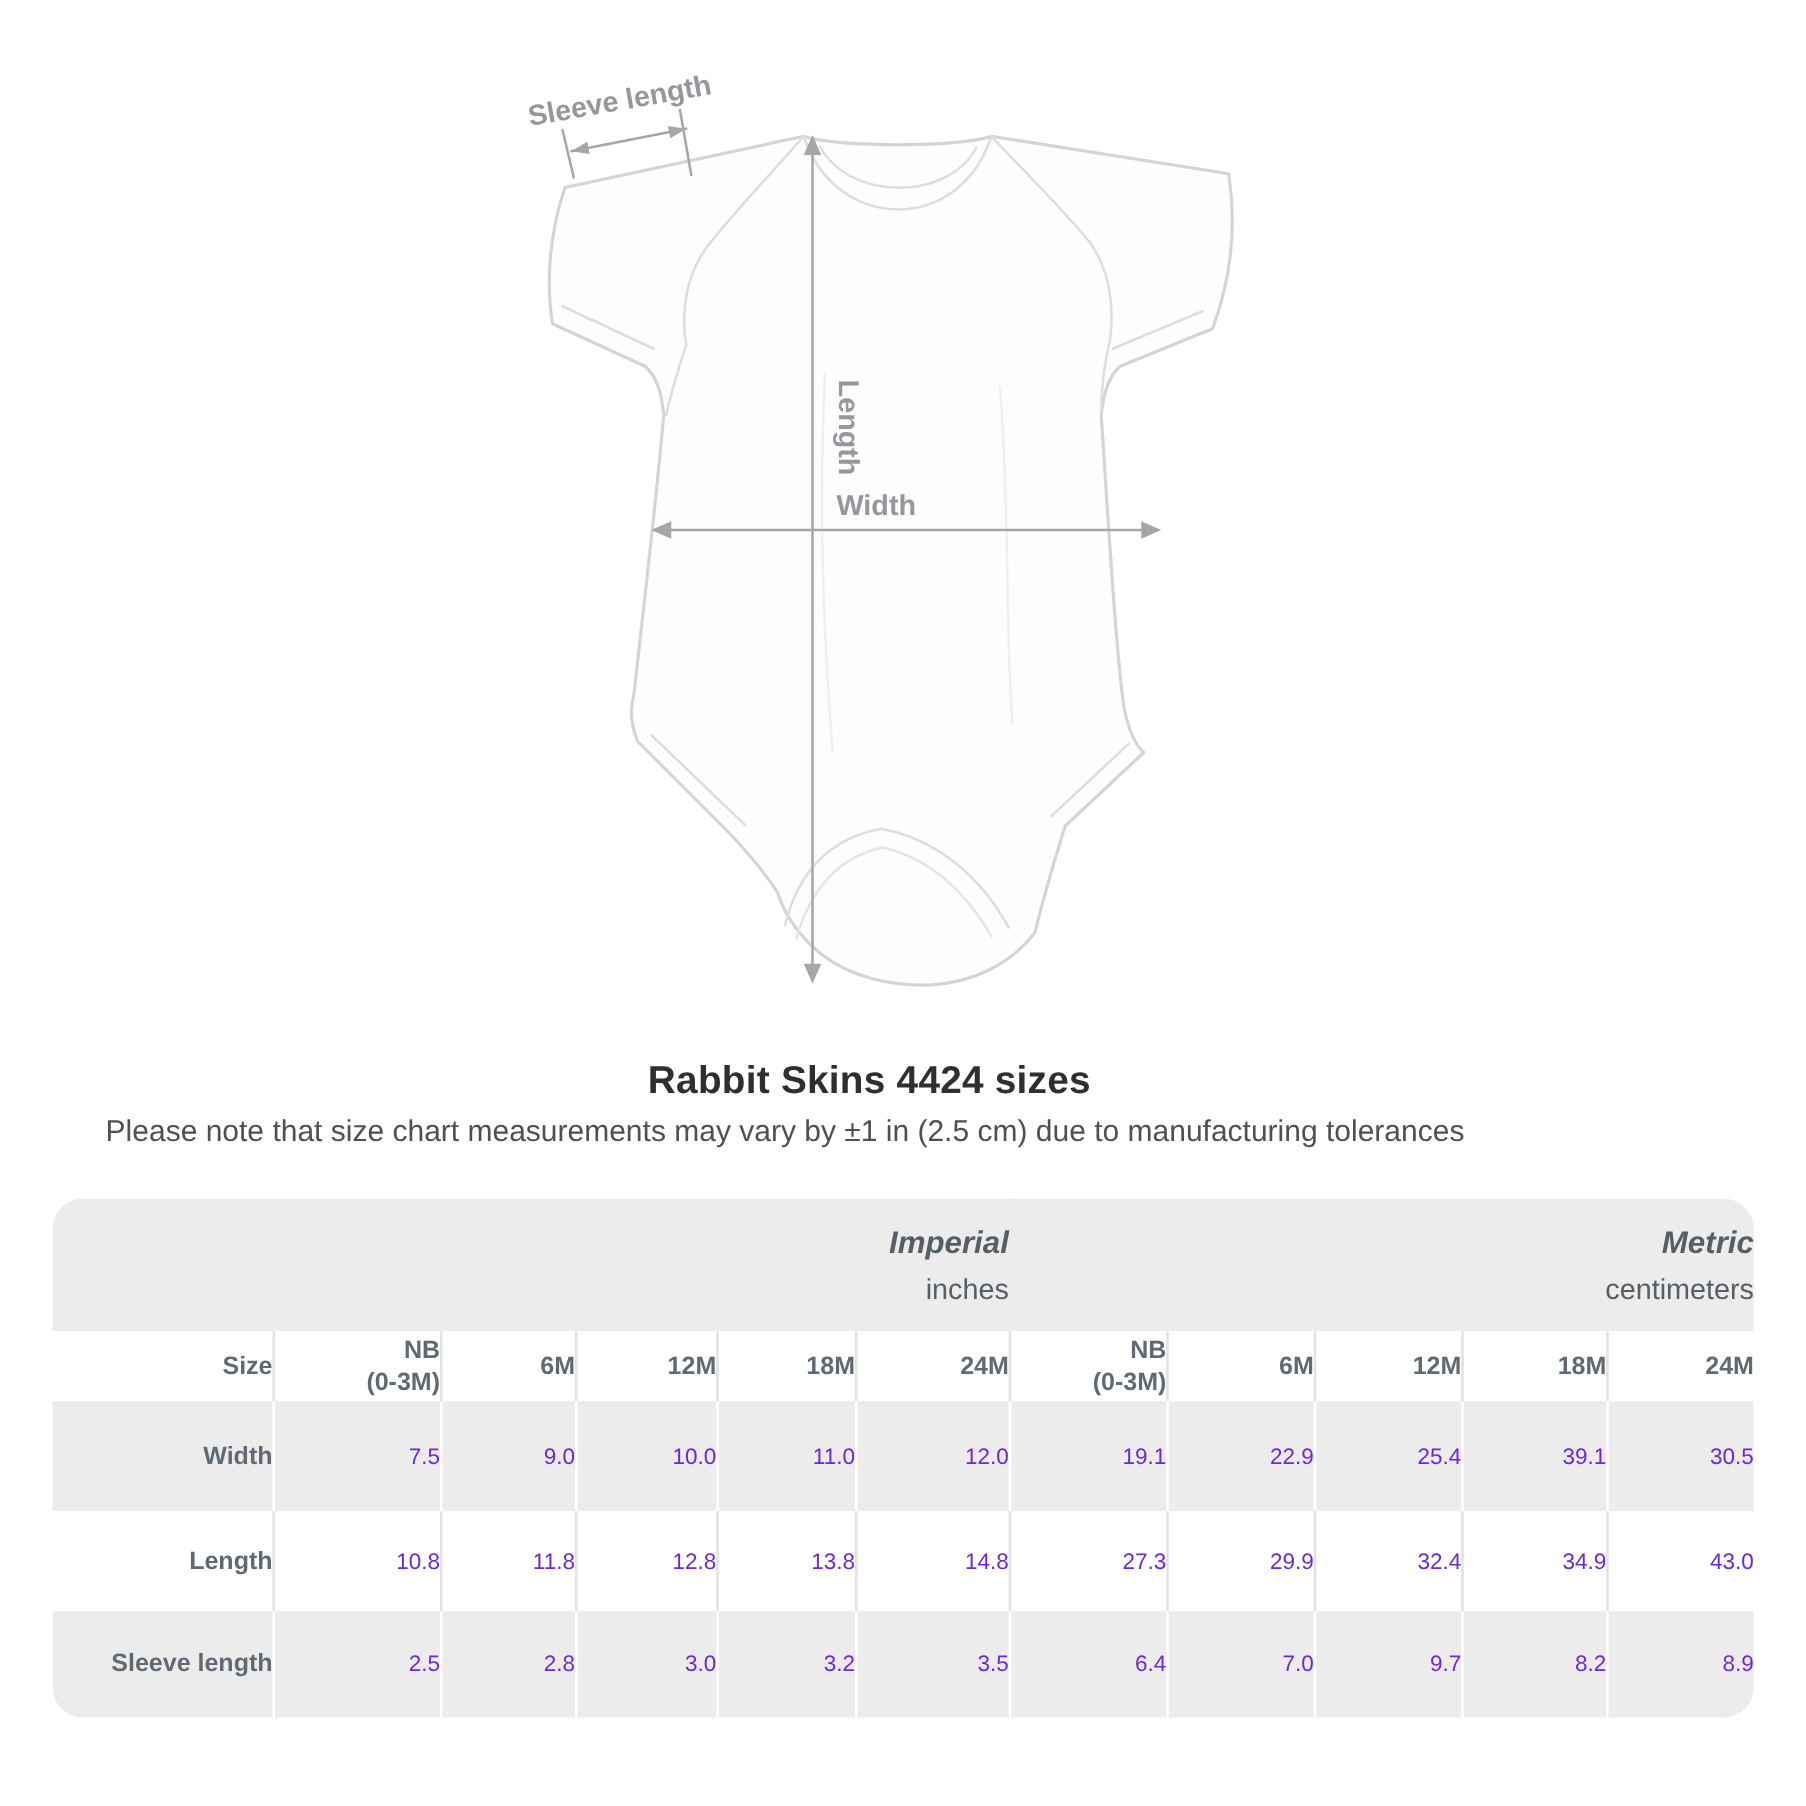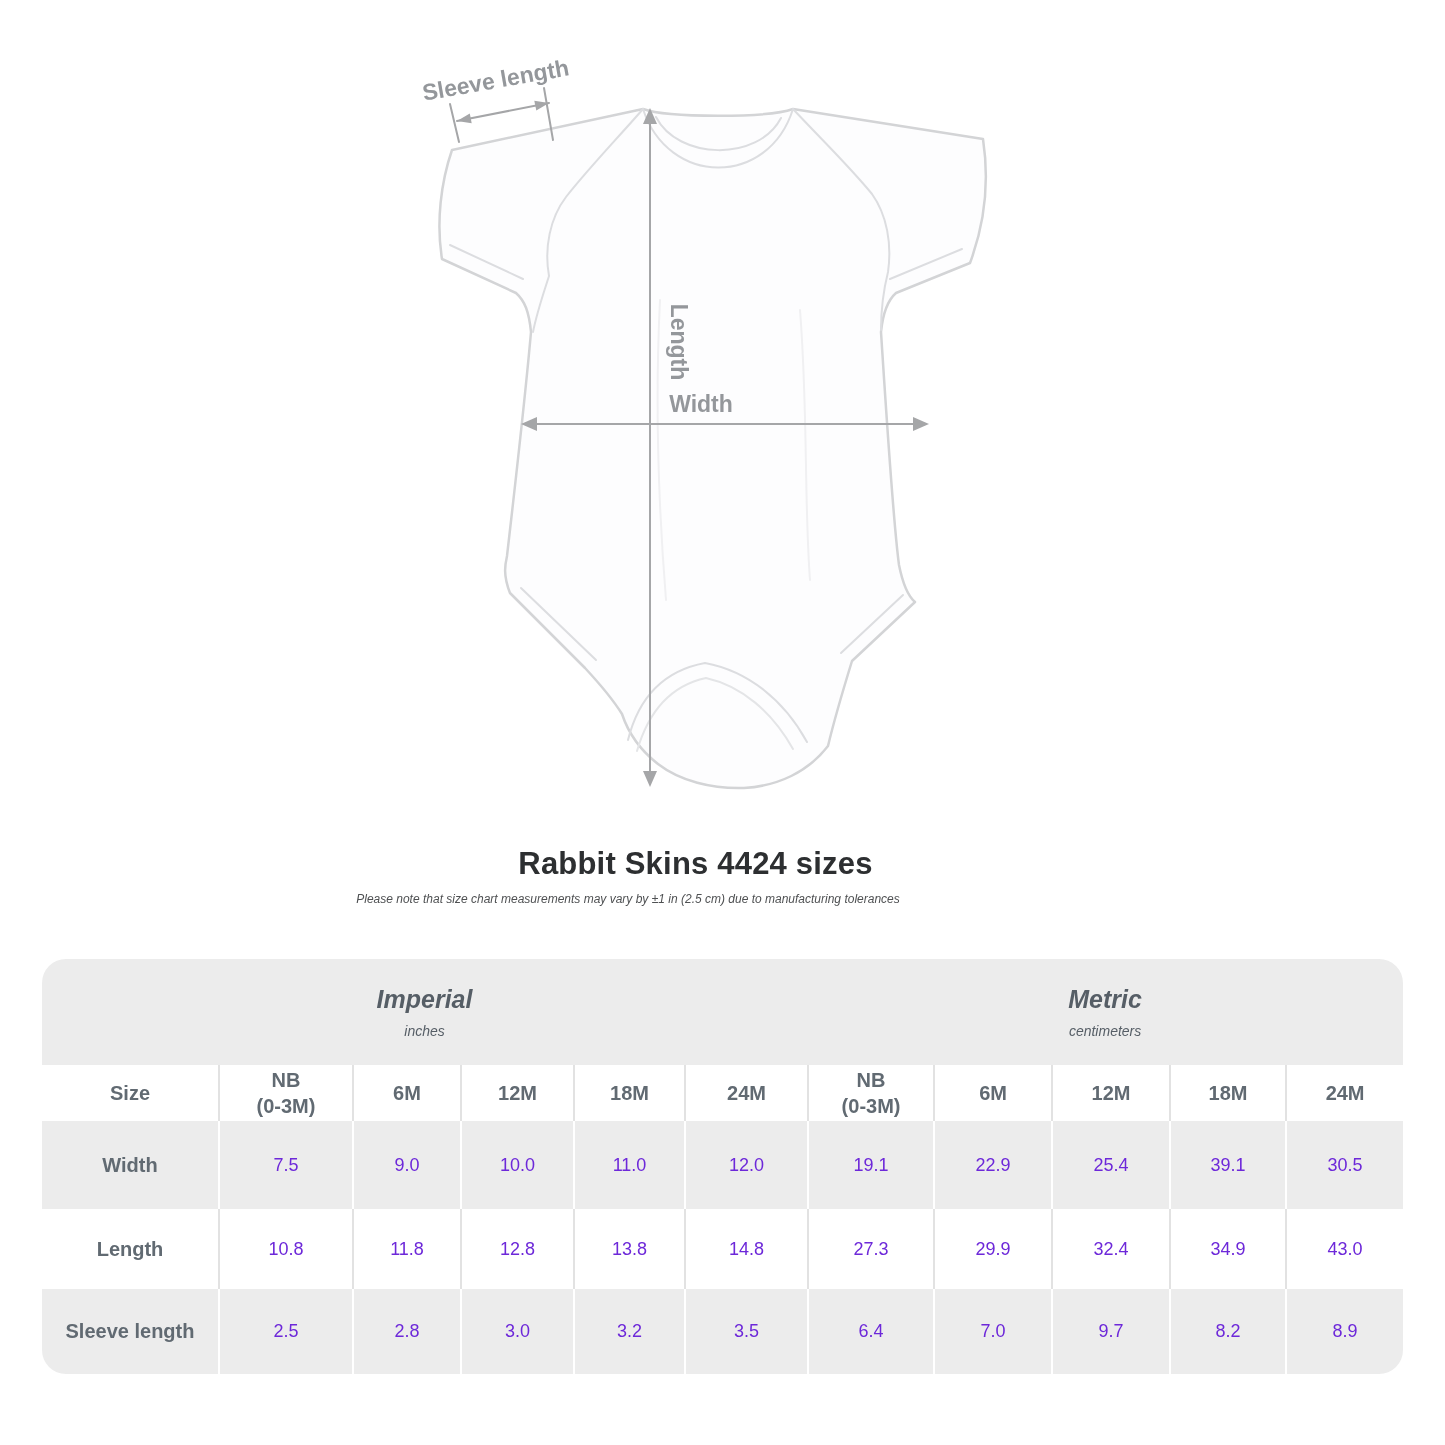--- a/index.html
+++ b/index.html
@@ -16,39 +16,39 @@
   .meas   { fill:none; stroke:#a5a6a8; stroke-width:2;   stroke-linecap:round; }
   .mhead  { fill:#a5a6a8; stroke:none; }
   .mlabel { fill:#94979b; font-weight:bold; font-size:23px; }
   
   .title {
     position:absolute; top:846px; left:0; width:1391px; text-align:center;
     font-size:31px; font-weight:bold; color:#2d2f31; letter-spacing:.2px;
   }
   .subtitle {
     position:absolute; top:892px; left:0; width:1256px; text-align:center;
-    font-size:12px; font-style:italic; color:#4e5052;
+    font-size:24px; color:#4e5052;
   }
   
   .size-table {
     position:absolute; left:42px; top:959px; width:1361px;
     border-collapse:separate; border-spacing:0; table-layout:fixed;
-    text-align:center;
+    text-align:right;
   }
   .size-table td, .size-table th { vertical-align:middle; padding:0; }
   tr.row-group  { height:106px; }
   tr.row-size   { height:56px;  }
   tr.row-width  { height:88px;  }
   tr.row-length { height:80px;  }
   tr.row-sleeve { height:85px;  }
   tr.row-group td { background:#ececec; }
   td.group-first { border-top-left-radius:24px;  }
   td.group-last  { border-top-right-radius:24px; }
   .g-label { font-size:25px; font-weight:bold; font-style:italic; color:#565e66; }
-  .g-unit  { font-size:14px; font-style:italic; color:#565e66; margin-top:9px; }
+  .g-unit  { font-size:23px; color:#565e66; margin-top:9px; }
   .lbl     { font-size:20px; font-weight:bold; color:#616a72; }
   .col-hdr { font-size:20px; font-weight:bold; color:#616a72; white-space:pre-line; line-height:1.3; }
   .val     { font-size:18px; color:#6d28d9; }
   tr.row-white > * { background:#ffffff; }
   tr.row-gray  > * { background:#ececec; }
   tr.row-white > *:not(:first-child) { border-left:2px solid #e2e2e2; }
   tr.row-gray  > *:not(:first-child) { border-left:2px solid #ffffff; }
   tr.row-sleeve th { border-bottom-left-radius:24px; }
   tr.row-sleeve td:last-child { border-bottom-right-radius:24px;margin-top:36px; }
 </style>

